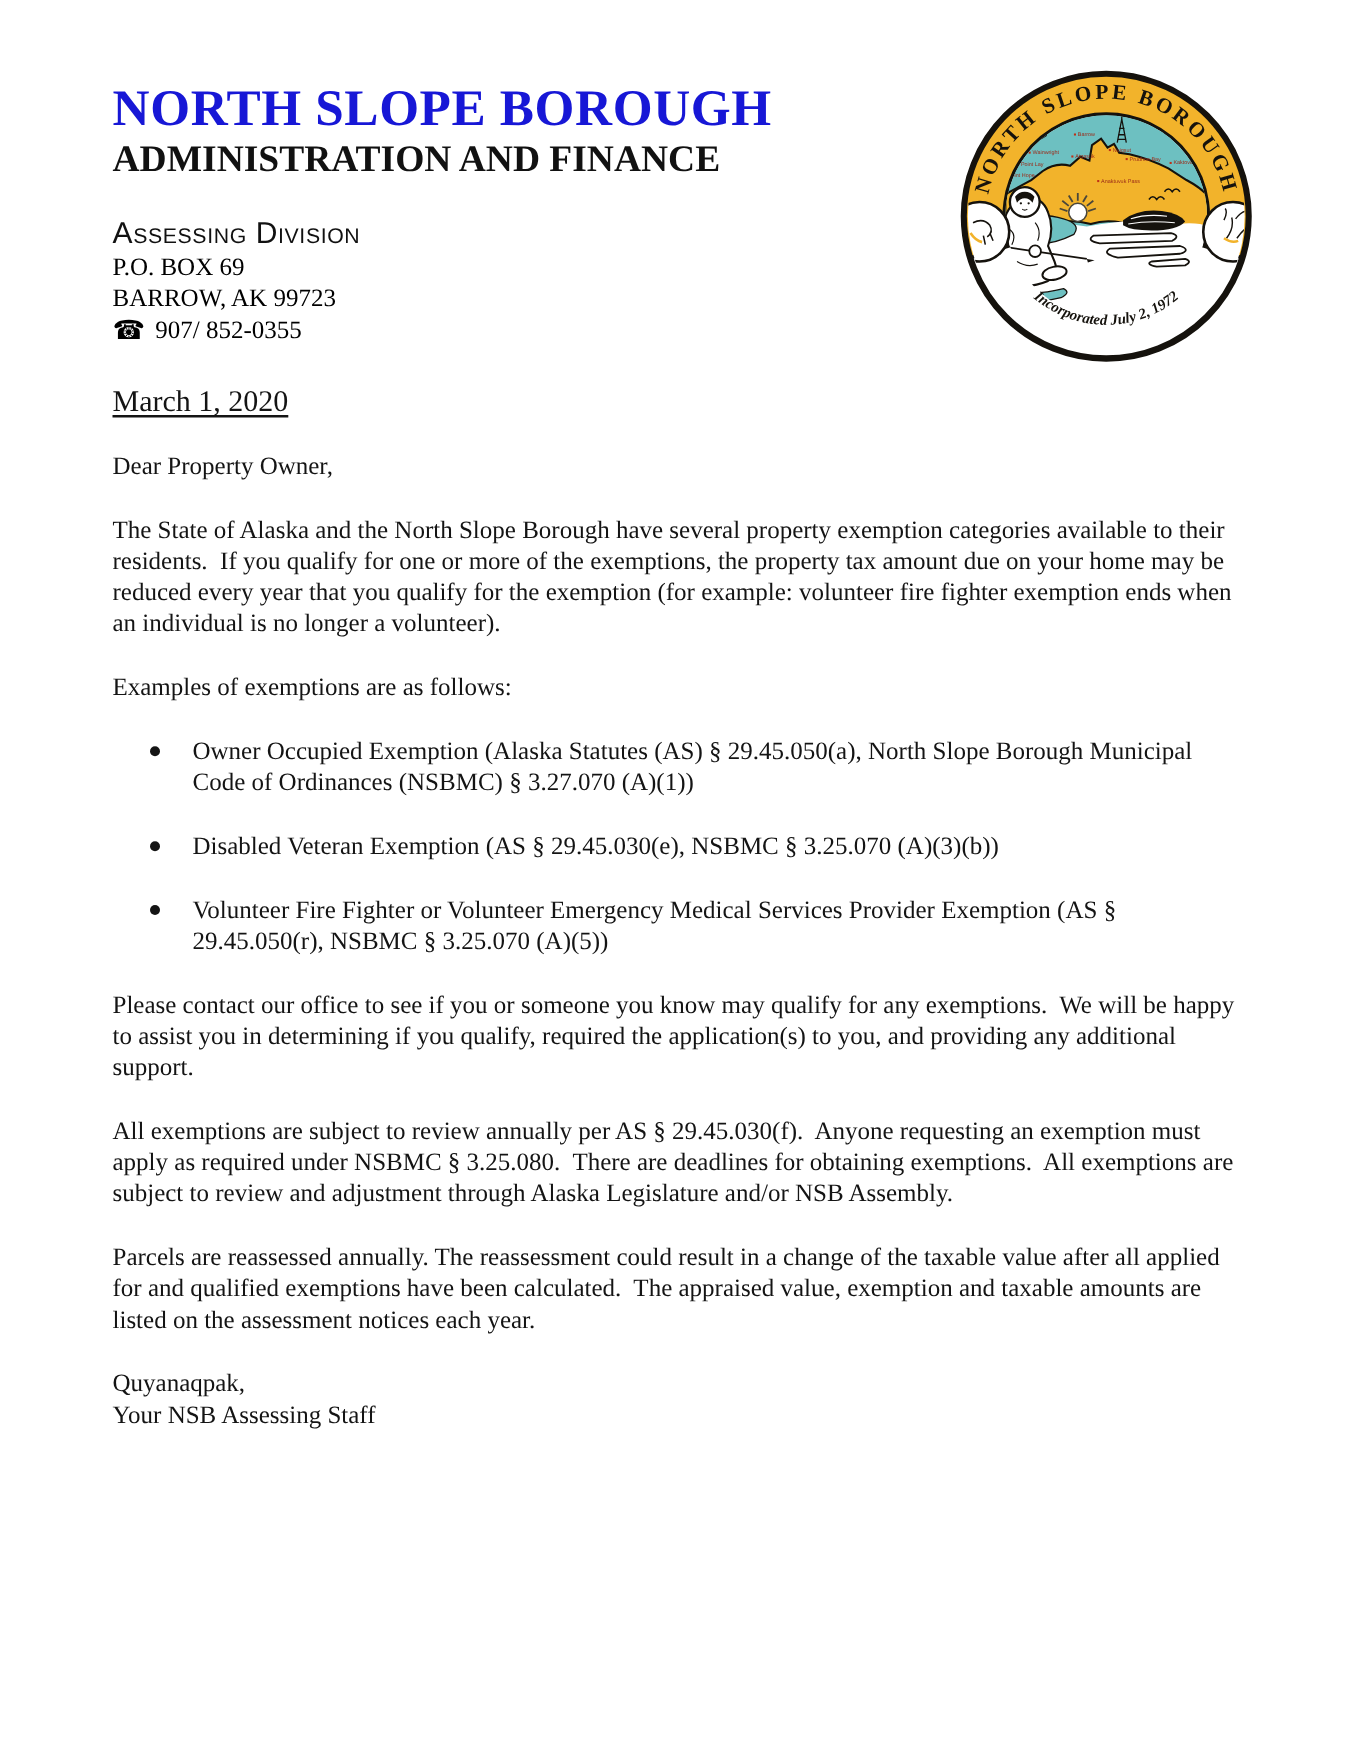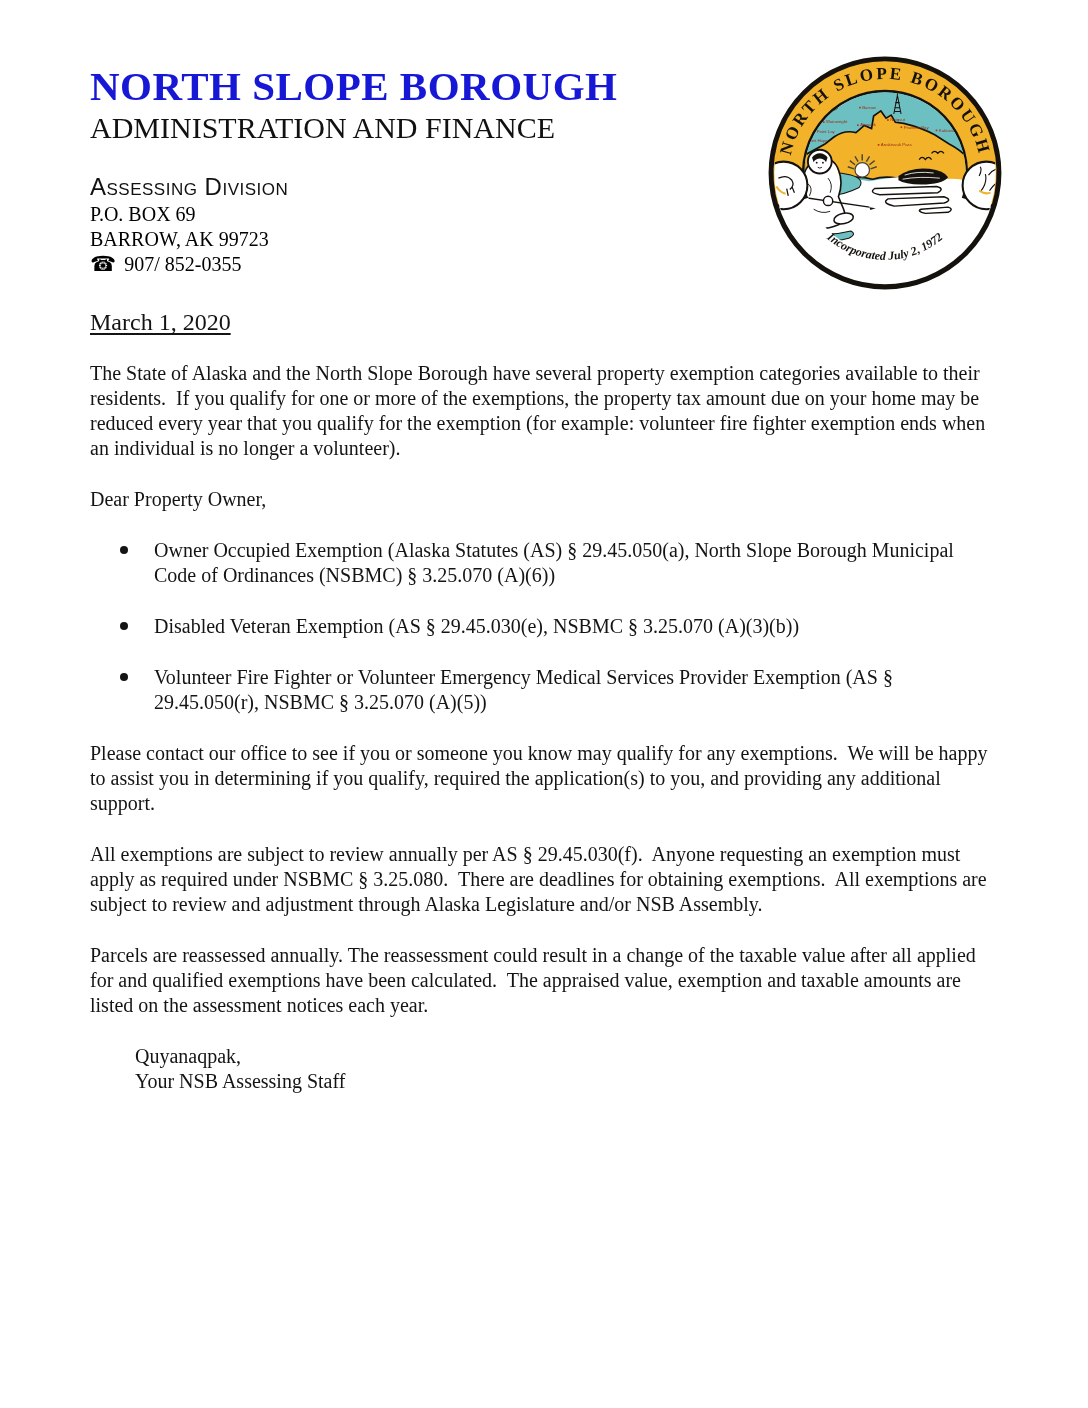--- a/index.html
+++ b/index.html
@@ -20,21 +20,21 @@
   }
   .org-name {
     font-size: 41px;
     font-weight: 700;
     letter-spacing: 0.5px;
     line-height: 1.1;
     margin: 0 0 2px 0;
   }
   .dept-name {
     font-size: 30px;
-    font-weight: 400;
+    font-weight: 700;
     color: #111111;
     line-height: 1.1;
     margin: 0 0 30px 0;
   }
   .division {
     font-family: "Liberation Sans", "DejaVu Sans", sans-serif;
     font-variant: small-caps;
     font-weight: 400;
     font-size: 24px;
     letter-spacing: 0.5px;
@@ -79,21 +79,21 @@
     background: #141414;
     margin: 8px 26px 0 0;
   }
   .bullet-text {
     font-size: 20px;
     line-height: 25px;
     width: 800px;
     white-space: pre-wrap;
   }
   .closing-block { margin-top: 26px; }
-  .closing-line { font-size: 20px; line-height: 25px; margin-left: 45px; }
+  .closing-line { font-size: 20px; line-height: 25px; }
   .seal-wrap {
     position: absolute;
     right: 84px;
     top: 54px;
     width: 238px;
     height: 238px;
   }
 </style>
 </head>
 <body>
@@ -234,29 +234,30 @@
     <div class="division">Assessing Division</div>
     <div class="addr-line">P.O. BOX 69</div>
     <div class="addr-line">BARROW, AK 99723</div>
     <div class="addr-line phone-line">
       <span class="phone-icon">☎</span>
       <span>907/ 852-0355</span>
     </div>
 
     <div class="date-line">March 1, 2020</div>
 
+    <p class="body-par">Dear Property Owner,</p>
+
     <p class="body-par">The State of Alaska and the North Slope Borough have several property exemption categories available to their residents.  If you qualify for one or more of the exemptions, the property tax amount due on your home may be reduced every year that you qualify for the exemption (for example: volunteer fire fighter exemption ends when an individual is no longer a volunteer).</p>
 
-    <p class="body-par">Dear Property Owner,</p>
-
+    <p class="body-par">Examples of exemptions are as follows:</p>
 
     <ul class="bullets">
       <li>
         <span class="bullet-dot"></span>
-        <span class="bullet-text">Owner Occupied Exemption (Alaska Statutes (AS) § 29.45.050(a), North Slope Borough Municipal Code of Ordinances (NSBMC) § 3.25.070 (A)(6))</span>
+        <span class="bullet-text">Owner Occupied Exemption (Alaska Statutes (AS) § 29.45.050(a), North Slope Borough Municipal Code of Ordinances (NSBMC) § 3.27.070 (A)(1))</span>
       </li>
       <li>
         <span class="bullet-dot"></span>
         <span class="bullet-text">Disabled Veteran Exemption (AS § 29.45.030(e), NSBMC § 3.25.070 (A)(3)(b))</span>
       </li>
       <li>
         <span class="bullet-dot"></span>
         <span class="bullet-text">Volunteer Fire Fighter or Volunteer Emergency Medical Services Provider Exemption (AS § 29.45.050(r), NSBMC § 3.25.070 (A)(5))</span>
       </li>
     </ul>

